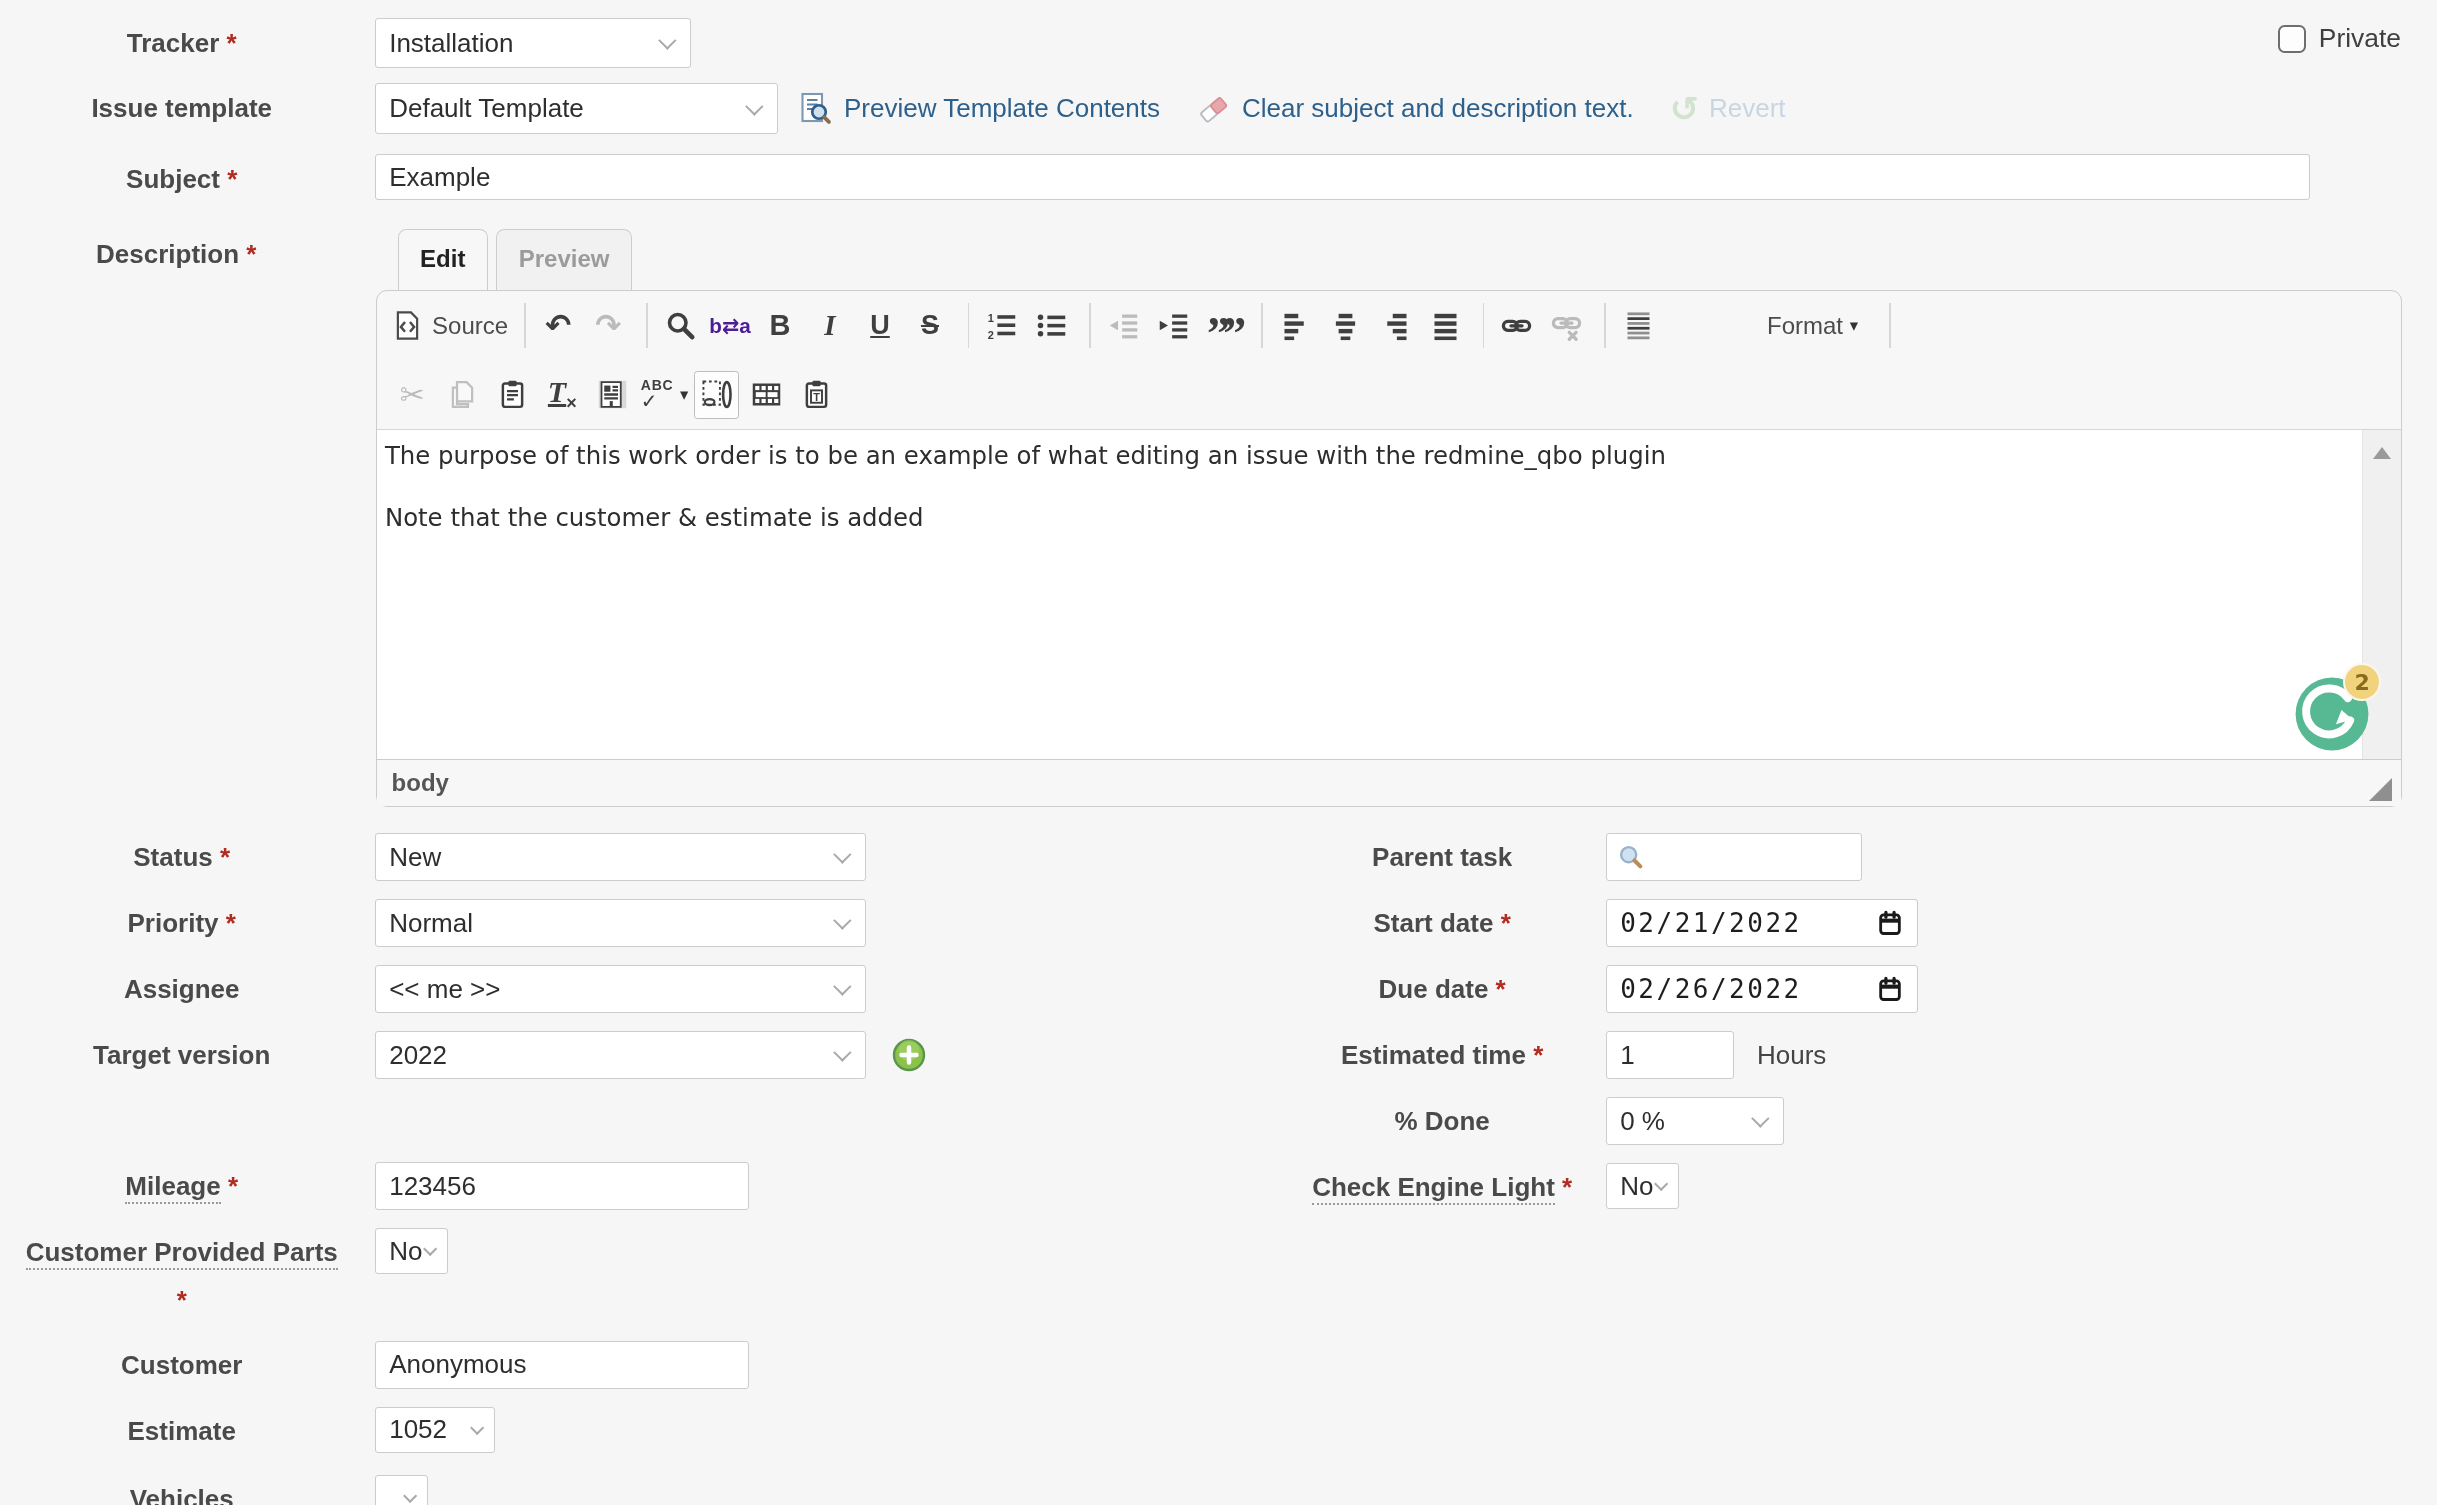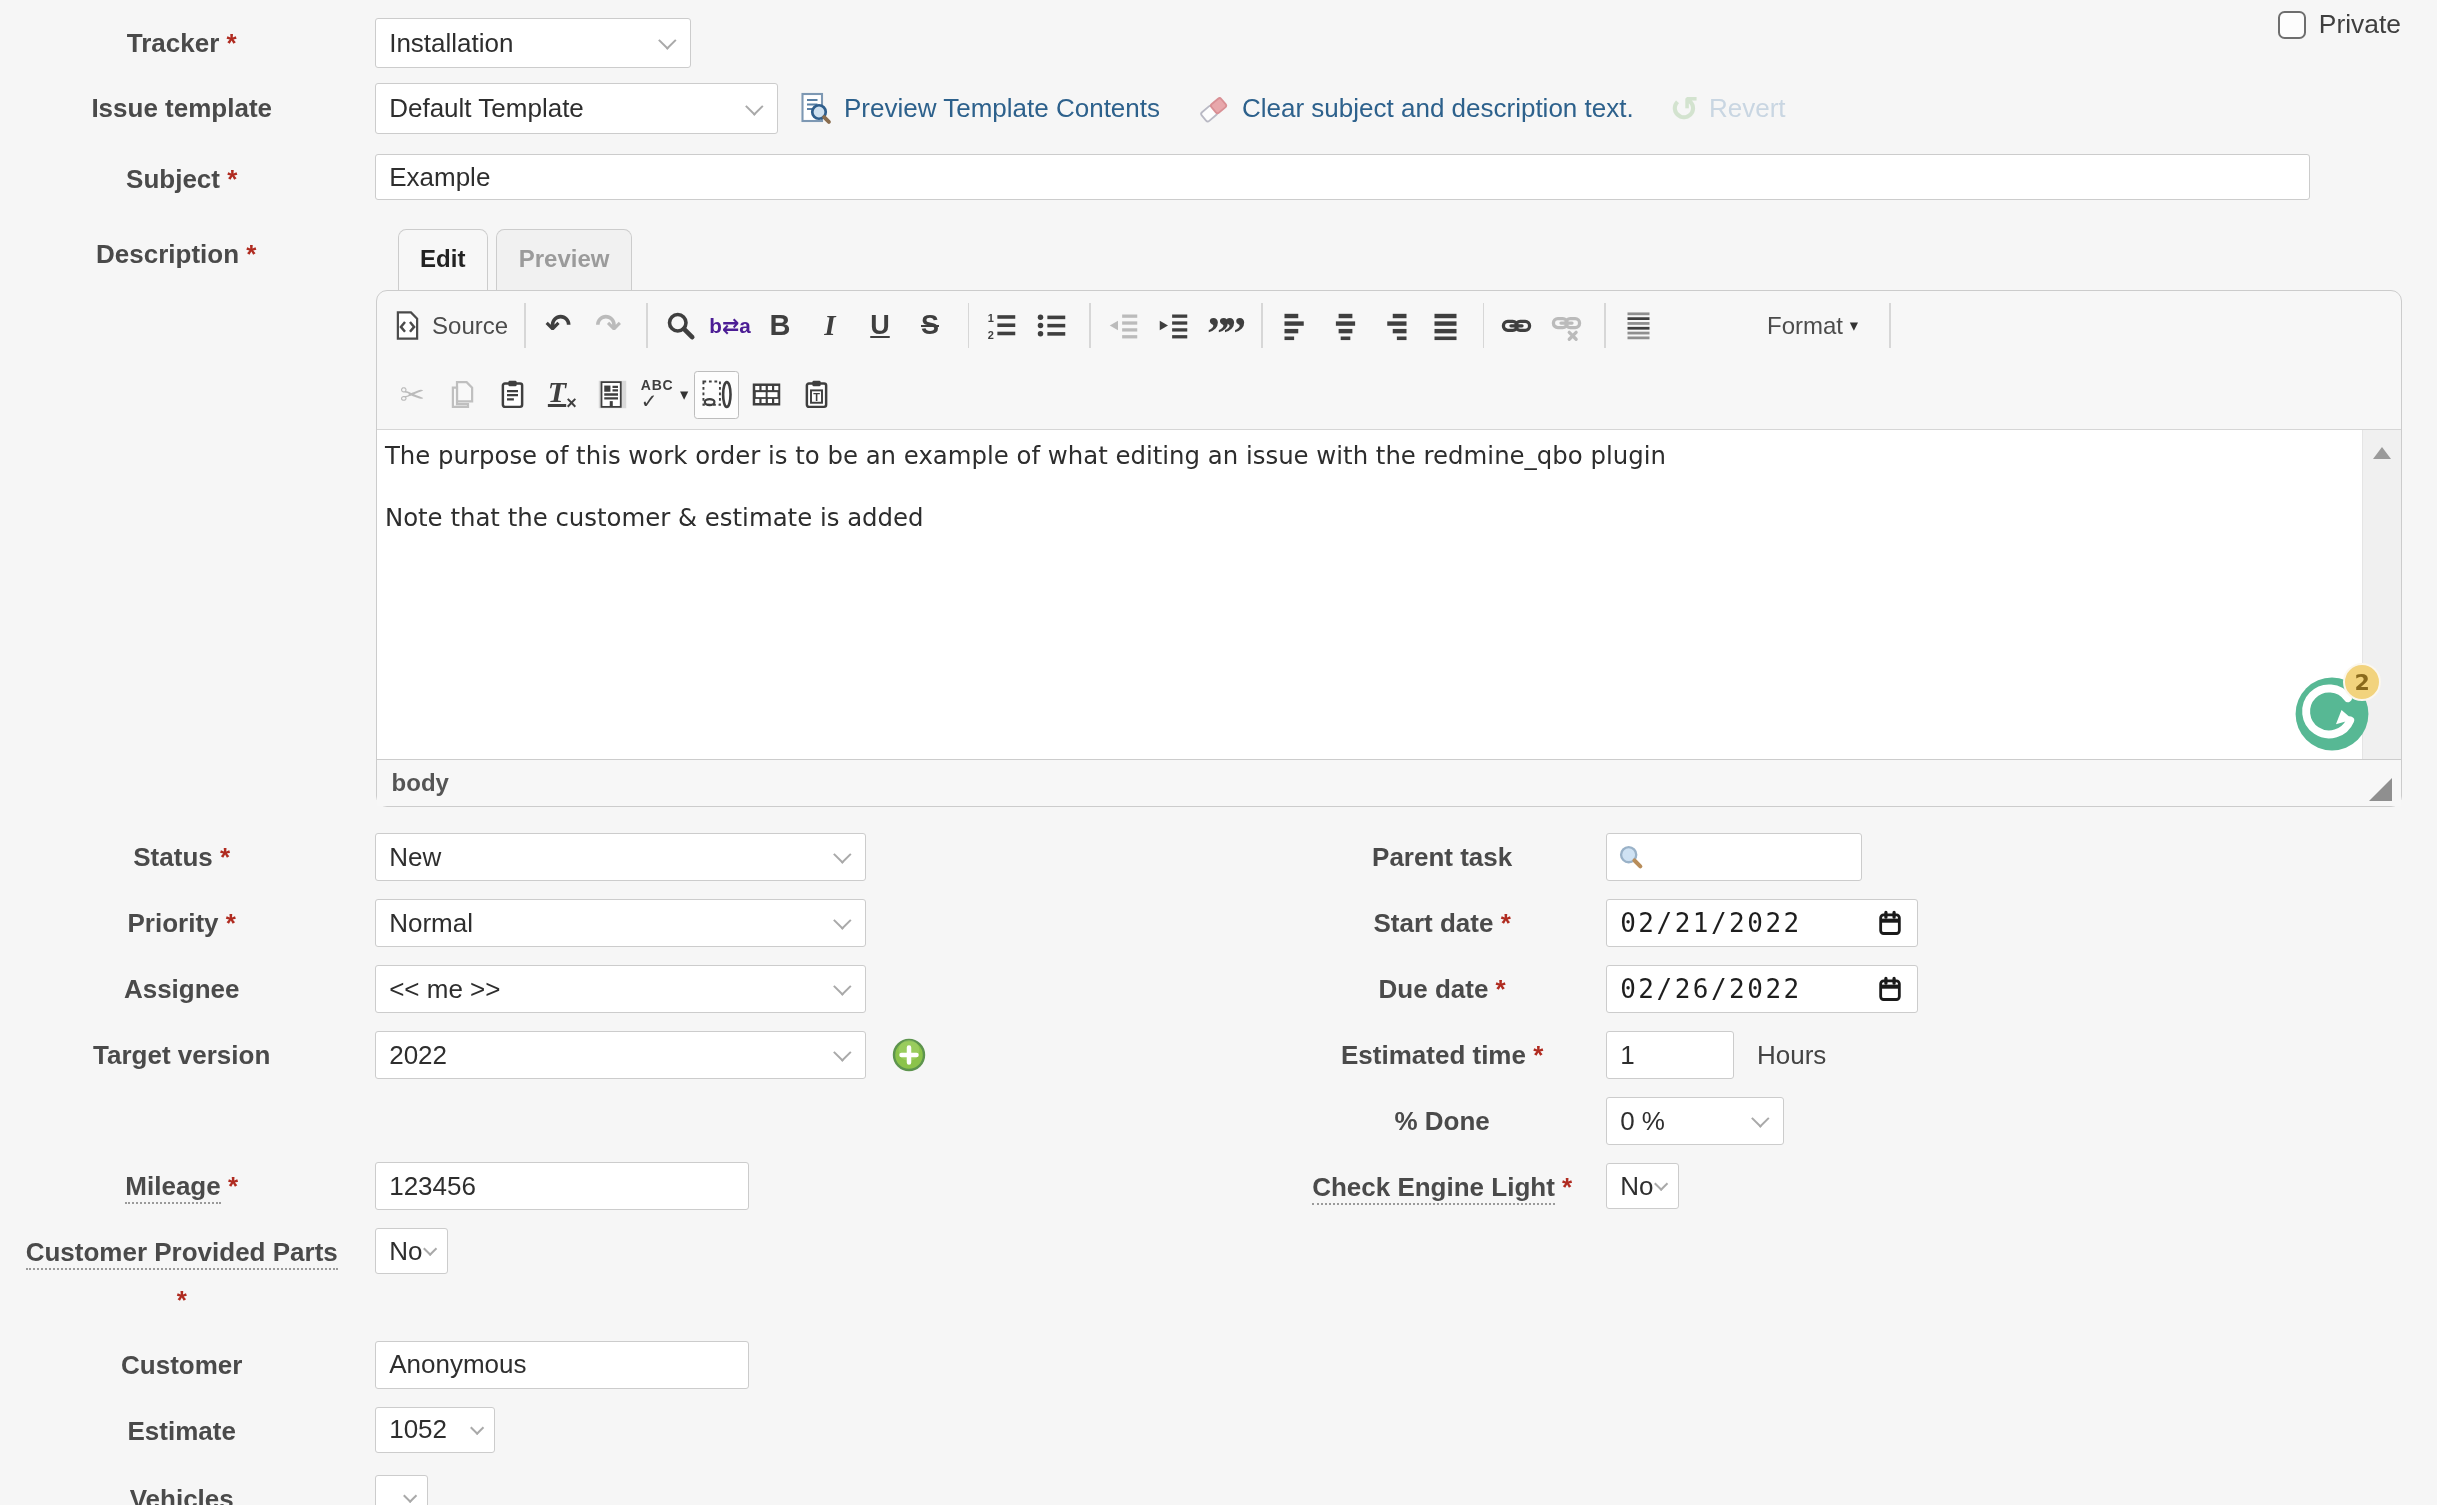--- a/index.html
+++ b/index.html
@@ -14,21 +14,21 @@
       height:50px;font-size:26px;color:#2e2e2e;display:flex;align-items:center;padding:0 13.2px;flex:none}
   .selectbox{position:relative;padding-right:45px}
   .selectbox::after{content:"";position:absolute;right:16.5px;top:50%;width:10.7px;height:10.7px;margin-top:-9px;
       border-right:2.5px solid #a9a9a9;border-bottom:2.5px solid #a9a9a9;transform:rotate(45deg)}
   .selectbox.small{padding-right:38px}
   .selectbox.small::after{right:11.6px;width:8.3px;height:8.3px;margin-top:-7.4px}
   .h58{height:48px}.h56{height:46px}
   
   .r-tracker{margin-bottom:15px}.r-template{margin-bottom:20px}.r-subject{margin-bottom:25px}
   .w-tracker{width:316px}.w-template{width:403px}.w-subject{width:1935px;height:46px}
-  .private{position:absolute;top:9px;right:37px;display:flex;align-items:center;gap:13.2px}
+  .private{position:absolute;top:23px;right:37px;display:flex;align-items:center;gap:13.2px}
   .checkbox{width:28px;height:28px;box-sizing:border-box;border:2.5px solid #6e6e6e;border-radius:6.6px;background:#fdfdfd}
   .private-label{font-size:26.4px;color:#3f3f3f}
   .tmpl-actions{display:flex;align-items:center;height:51px;margin-left:20px}
   .act{display:flex;align-items:center;gap:10px;margin-right:36px}
   .link{color:#2d618c;font-size:26px;text-decoration:none;cursor:pointer}
   .link.dis{color:#c9d6e2;cursor:default}
   .aicon{width:36px;height:36px;flex:none}
   .revert-glyph{font-size:35px;font-weight:700;color:#d3e3cf;line-height:1}
   
   .desc-col{margin-left:11.6px;width:2026px}

